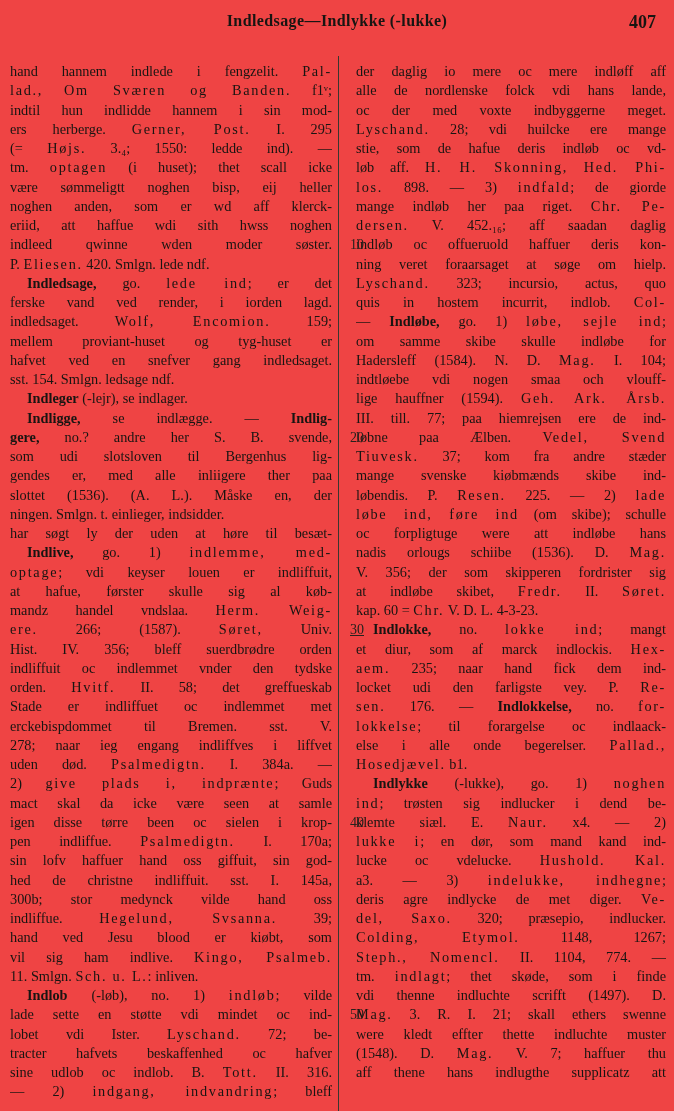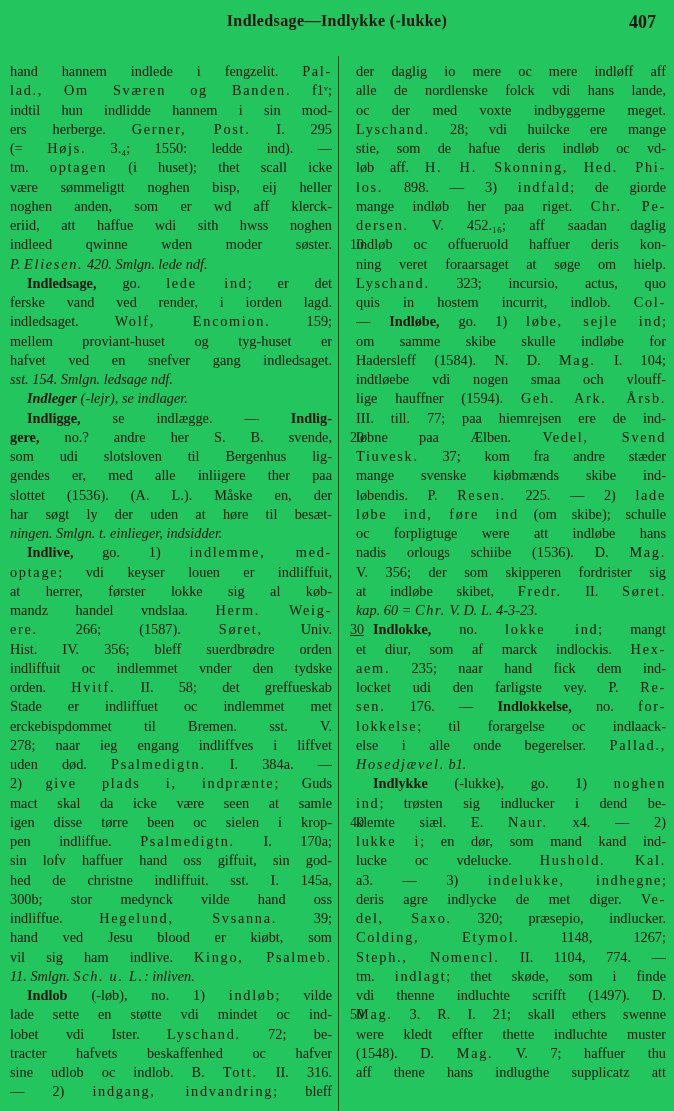--- a/index.html
+++ b/index.html
@@ -1,19 +1,19 @@
 <!DOCTYPE html>
 <html><head>
 <meta charset="utf-8">
 <style>
   html,body{margin:0;padding:0;background:#e8e8e6;}
   .page{
     position:relative;
     width:674px;height:1111px;
-    background:#22c55e;
+    background:#ef4444;
     font-family:"Liberation Serif","DejaVu Serif",serif;
     color:#181512;
     overflow:hidden;
     box-sizing:border-box;
   }
   .header{
     position:absolute;top:12px;left:0;width:674px;height:30px;
   }
   .header-title{
     position:absolute;left:0;right:0;text-align:center;
@@ -32,21 +32,21 @@
   }
   .column-left{left:10px;width:322px;}
   .column-right{left:356px;width:310px;}
   .line{
     height:19.25px;line-height:19.25px;
     font-size:14.3px;
     text-align:justify;text-align-last:justify;
     overflow:hidden;
     white-space:normal;
   }
-  .line.flush{text-align:right;text-align-last:left;font-style:italic;}
+  .line.flush{text-align:right;text-align-last:left;}
   .line b{font-weight:bold;margin-top:36px;}
   .sp{letter-spacing:1.7px;}
   .ind{display:inline-block;width:17px;}
   .marker{
     position:absolute;left:-17px;
     font-size:14px;line-height:11px;color:#26221d;margin-left:11px;
   }
 </style>
 </head>
 <body>
@@ -74,25 +74,25 @@
       <div class="line">indledsaget. <span class="sp">Wolf, Encomion.</span> 159;</div>
       <div class="line">mellem proviant-huset og tyg-huset er</div>
       <div class="line">hafvet ved en snefver gang indledsaget.</div>
       <div class="line flush">sst. 154. Smlgn. ledsage ndf.</div>
       <div class="line flush"><span class="ind"></span><b>Indleger</b> (-lejr), se indlager.</div>
       <div class="line"><span class="ind"></span><b>Indligge,</b> se indlægge. — <b>Indlig-</b></div>
       <div class="line"><b>gere,</b> no.? andre her S. B. svende,</div>
       <div class="line">som udi slotsloven til Bergenhus lig-</div>
       <div class="line">gendes er, med alle inliigere ther paa</div>
       <div class="line">slottet (1536). (A. L.). Måske en, der</div>
+      <div class="line flush">ningen. Smlgn. t. einlieger, indsidder.</div>
       <div class="line">har søgt ly der uden at høre til besæt-</div>
-      <div class="line flush">ningen. Smlgn. t. einlieger, indsidder.</div>
       <div class="line"><span class="ind"></span><b>Indlive,</b> go. 1) <span class="sp">indlemme, med-</span></div>
       <div class="line"><span class="sp">optage</span>; vdi keyser louen er indliffuit,</div>
-      <div class="line">at herrer, førster lokke sig al køb-</div>
+      <div class="line">at hafue, førster skulle sig al køb-</div>
       <div class="line">mandz handel vndslaa. <span class="sp">Herm. Weig-</span></div>
       <div class="line"><span class="sp">ere.</span> 266; (1587). <span class="sp">Søret,</span> Univ.</div>
       <div class="line">Hist. IV. 356; bleff suerdbrødre orden</div>
       <div class="line">indliffuit oc indlemmet vnder den tydske</div>
       <div class="line">orden. <span class="sp">Hvitf.</span> II. 58; det greffueskab</div>
       <div class="line">Stade er indliffuet oc indlemmet met</div>
       <div class="line">erckebispdommet til Bremen. sst. V.</div>
       <div class="line">278; naar ieg engang indliffves i liffvet</div>
       <div class="line">uden død. <span class="sp">Psalmedigtn.</span> I. 384a. —</div>
       <div class="line">2) <span class="sp">give plads i, indprænte</span>; Guds</div>

